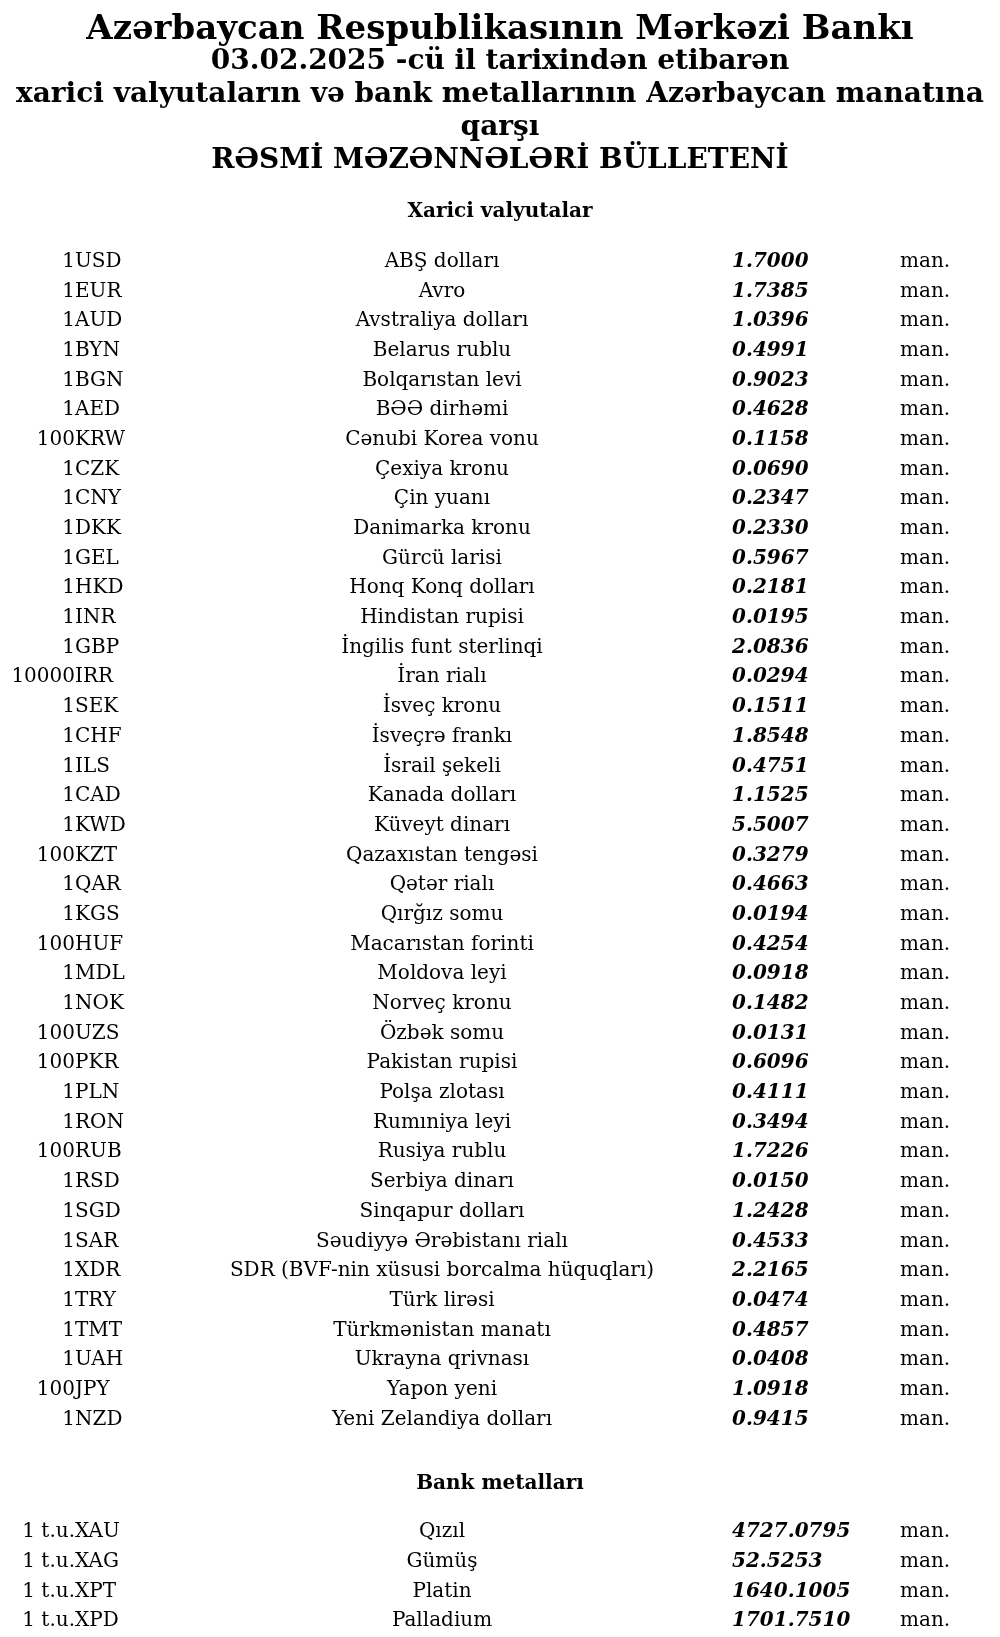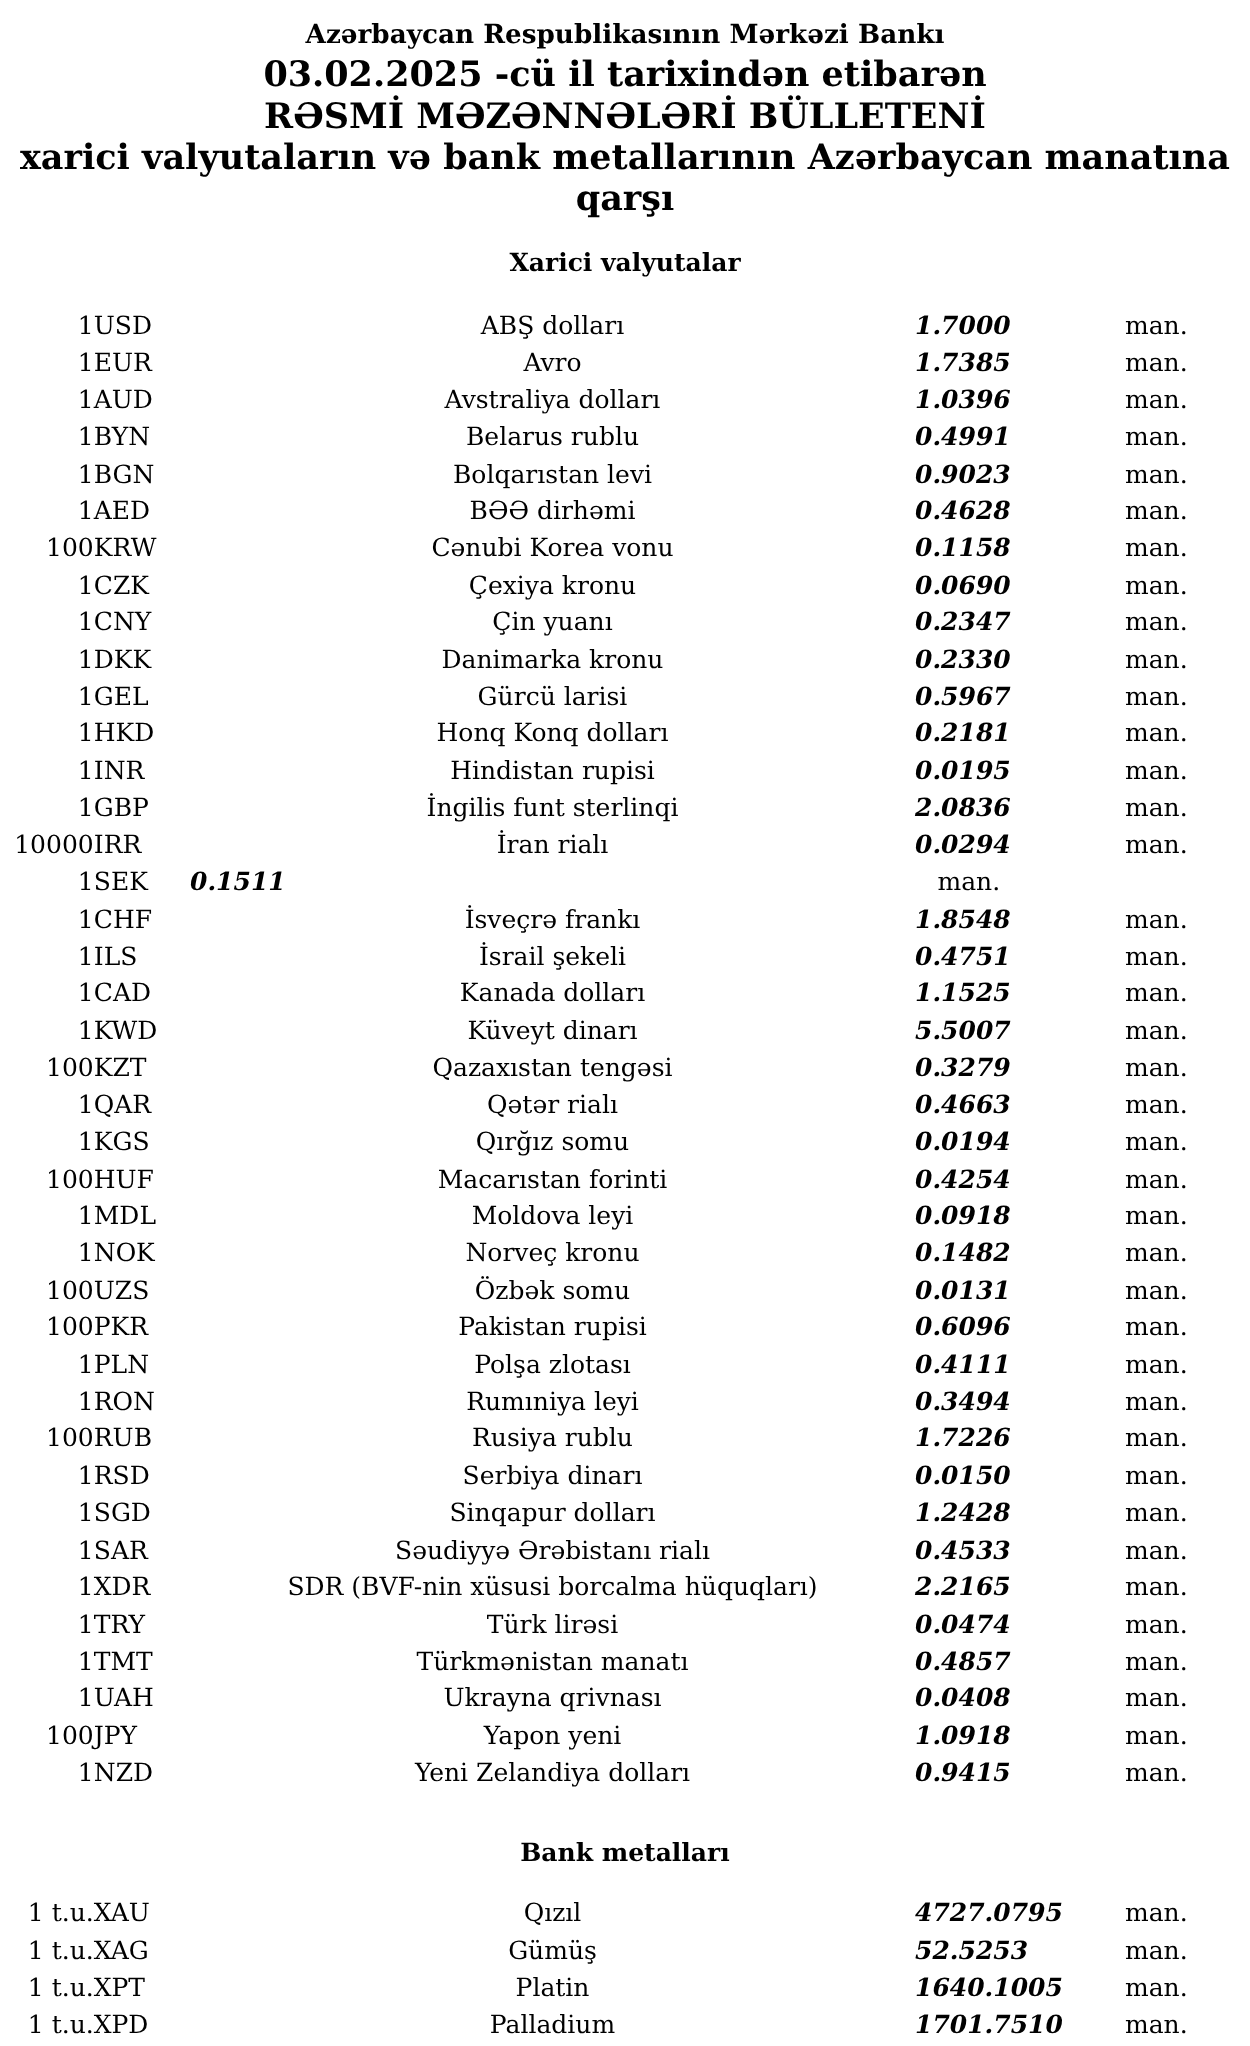--- a/index.html
+++ b/index.html
@@ -12,21 +12,21 @@
     width: 1000px;
     height: 1637px;
     background: #ffffff;
     color: #000000;
     font-family: "DejaVu Serif", "Liberation Serif", serif;
     overflow: hidden;
   }
   .title {
     margin-top: 11px;
     text-align: center;
-    font-size: 21px;
+    font-size: 34px;
     font-weight: bold;
     line-height: 32px;
   }
   .hline {
     text-align: center;
     font-size: 28px;
     font-weight: bold;
     line-height: 33px;
   }
   .section-title {
@@ -68,22 +68,22 @@
     line-height: 26px;
     white-space: nowrap;
   }
 </style>
 </head>
 <body>
 
 <div class="page">
   <div class="title">Azərbaycan Respublikasının Mərkəzi Bankı</div>
   <div class="hline">03.02.2025 -cü il tarixindən etibarən</div>
+  <div class="hline">xarici valyutaların və bank metallarının Azərbaycan manatına qarşı</div>
   <div class="hline">RƏSMİ MƏZƏNNƏLƏRİ BÜLLETENİ</div>
-  <div class="hline">xarici valyutaların və bank metallarının Azərbaycan manatına qarşı</div>
 
   <div class="section-title currencies-title">Xarici valyutalar</div>
   <div class="rate-table" id="currencies-table">
       <div class="row">
     <span class="cell qty">1</span>
     <span class="cell code">USD</span>
     <span class="cell name">ABŞ dolları</span>
     <span class="cell rate">1.7000</span>
     <span class="cell man">man.</span>
   </div>
@@ -181,20 +181,21 @@
       <div class="row">
     <span class="cell qty">10000</span>
     <span class="cell code">IRR</span>
     <span class="cell name">İran rialı</span>
     <span class="cell rate">0.0294</span>
     <span class="cell man">man.</span>
   </div>
       <div class="row">
     <span class="cell qty">1</span>
     <span class="cell code">SEK</span>
+    <span class="cell name">İsveç kronu</span>
     <span class="cell rate">0.1511</span>
     <span class="cell man">man.</span>
   </div>
       <div class="row">
     <span class="cell qty">1</span>
     <span class="cell code">CHF</span>
     <span class="cell name">İsveçrə frankı</span>
     <span class="cell rate">1.8548</span>
     <span class="cell man">man.</span>
   </div>

